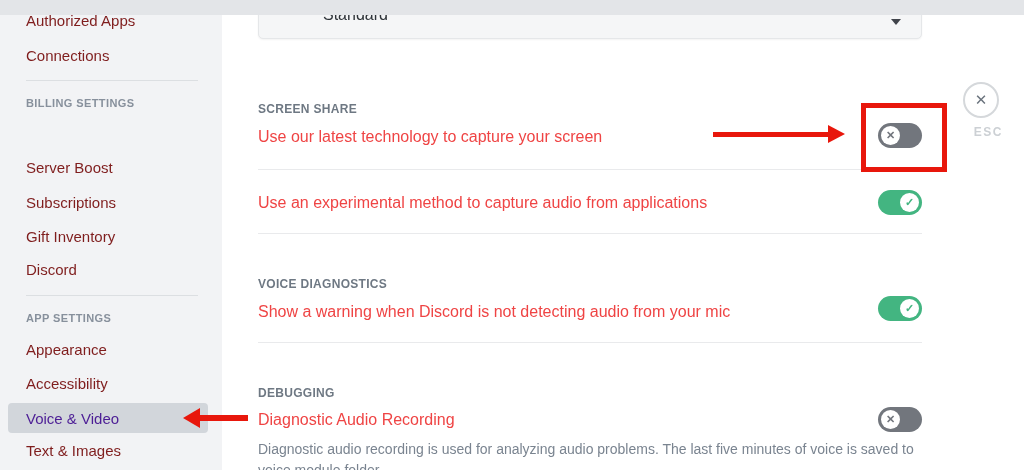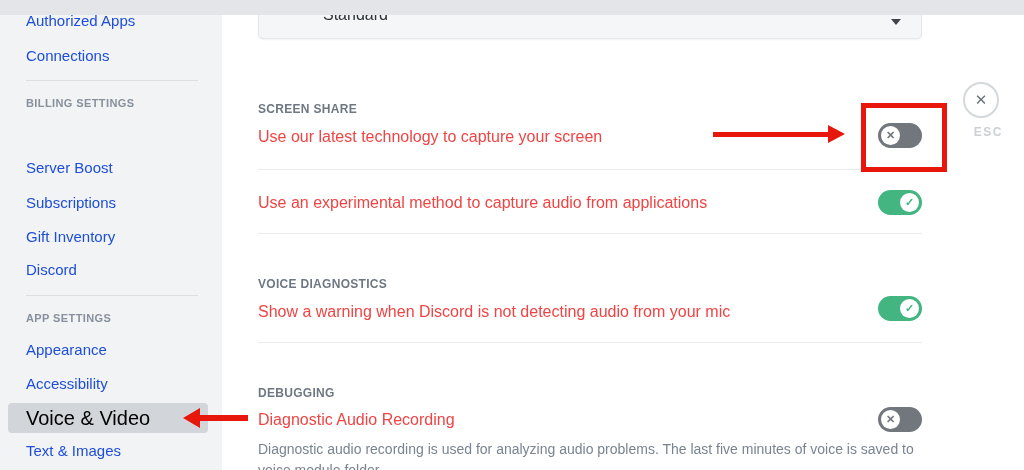--- a/index.html
+++ b/index.html
@@ -5,31 +5,31 @@
   html,body{margin:0;padding:0;}
   body{
     position:relative;width:1024px;height:470px;overflow:hidden;background:#fff;
     font-family:"Liberation Sans",sans-serif;
   }
   
   .top-strip{position:absolute;left:0;top:0;width:1024px;height:15px;background:#e3e5e8;z-index:30;}
 
   
   .sidebar{position:absolute;left:0;top:0;width:222px;height:470px;background:#f2f3f5;z-index:1;}
-  .sb-item{position:absolute;left:26px;font-size:15px;color:#1d4ed8;white-space:nowrap;cursor:pointer;}
+  .sb-item{position:absolute;left:26px;font-size:15px;color:#7f1d1d;white-space:nowrap;cursor:pointer;}
   .sb-header{position:absolute;left:26px;font-size:11px;font-weight:bold;color:#87909c;letter-spacing:.4px;white-space:nowrap;}
   .sb-divider{position:absolute;left:26px;width:172px;height:1px;background:#dcdfe2;}
   .nitro{position:absolute;left:8px;top:119px;width:200px;height:32px;border-radius:4px;
     background:linear-gradient(90deg,#5963be,#4aa0d8);
     display:flex;align-items:center;justify-content:space-between;
     padding:0 12px 0 18px;box-sizing:border-box;cursor:pointer;}
   .nitro-label{color:#fff;font-weight:bold;font-size:15px;}
   .vv{position:absolute;left:8px;top:403px;width:200px;height:30px;border-radius:4px;background:#d2d6db;
     display:flex;align-items:center;padding-left:18px;box-sizing:border-box;cursor:pointer;}
-  .vv-label{font-size:20px;color:#000000;}
+  .vv-label{font-size:15px;color:#4c1d95;}
 
   
   .dropdown{position:absolute;left:258px;top:-17px;width:664px;height:56px;background:#f5f6f7;
     border:1px solid #e5e7e9;border-radius:5px;box-sizing:border-box;z-index:1;
     box-shadow:0 1px 2px rgba(0,0,0,.05);cursor:pointer;}
   .dropdown-value{position:absolute;left:64px;top:22px;font-size:16px;color:#2e3338;}
   .dropdown-chevron{position:absolute;right:20px;top:35px;width:0;height:0;
     border-left:5px solid transparent;border-right:5px solid transparent;border-top:6px solid #40444b;}
 
   .sec-h{position:absolute;left:258px;font-size:12px;font-weight:bold;color:#6e7883;letter-spacing:.3px;}

